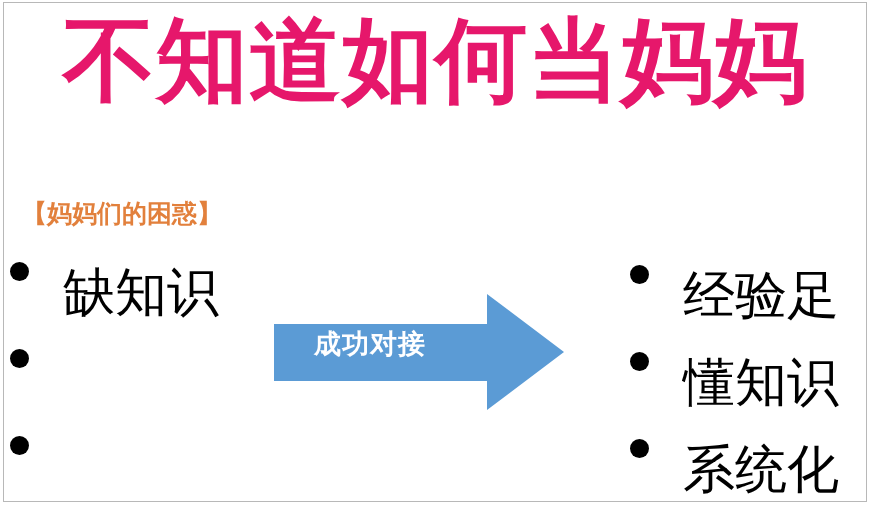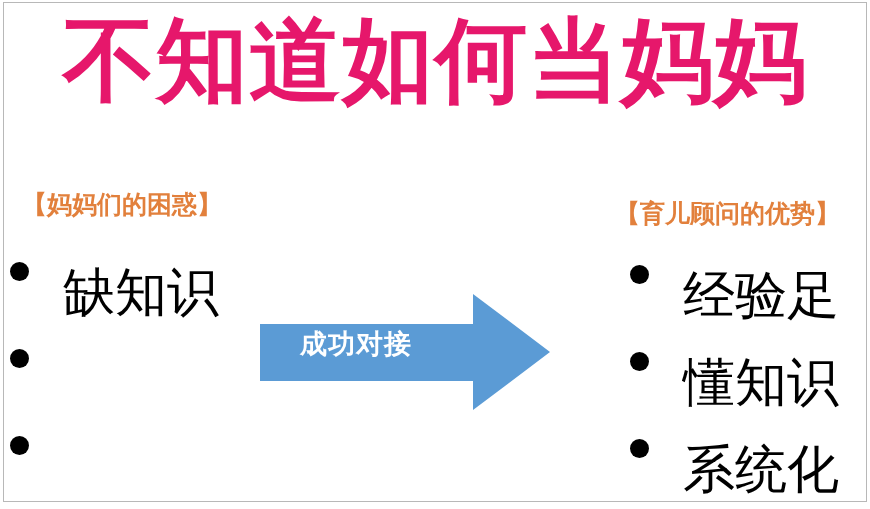--- a/index.html
+++ b/index.html
@@ -48,21 +48,21 @@
 
   
   .col-header {
     position: absolute;
     color: #E2803C;
     font-size: 25px;
     font-weight: bold;
     line-height: 30px;
     white-space: nowrap;
   }
-  #left-header  { left: 22px; top: 190px; font-family: Liberation Serif, serif; }
+  #left-header  { left: 22px; top: 198px; }
   #right-header { left: 615px; top: 198px; }
 
   
   .bullet-list {
     position: absolute;
     list-style: none;
     margin: 0;
     padding: 0;
   }
   #left-list  { left: 10px;  top: 262px; width: 280px; }
@@ -86,21 +86,21 @@
     font-size: 52px;
     line-height: 60px;
     font-weight: normal;
     white-space: nowrap;
     font-family: "Liberation Sans", "DejaVu Sans", sans-serif;
   }
 
   
   #arrow-wrap {
     position: absolute;
-    left: 260px;
+    left: 274px;
     top: 292px;
     width: 290px;
     height: 120px;
   }
   #arrow-svg {
     position: absolute;
     left: 0;
     top: 0;
     width: 290px;
     height: 120px;
@@ -144,21 +144,20 @@
     </li>
   </ul>
 
   <div id="arrow-wrap">
     <svg id="arrow-svg" viewBox="0 0 290 120" preserveAspectRatio="none">
       <polygon points="0,32 213,32 213,2 290,60 213,118 213,89 0,89" fill="#5B9BD5"></polygon>
     </svg>
     <div id="arrow-label">成功对接</div>
   </div>
 
-  <div id="right-header" class="col-header">【育儿顾问的优势】</div>
 
   <ul id="right-list" class="bullet-list">
     <li class="bullet-item">
       <span class="bullet-dot"></span>
       <span class="bullet-text">经验足</span>
     </li>
     <li class="bullet-item">
       <span class="bullet-dot"></span>
       <span class="bullet-text">懂知识</span>
     </li>

